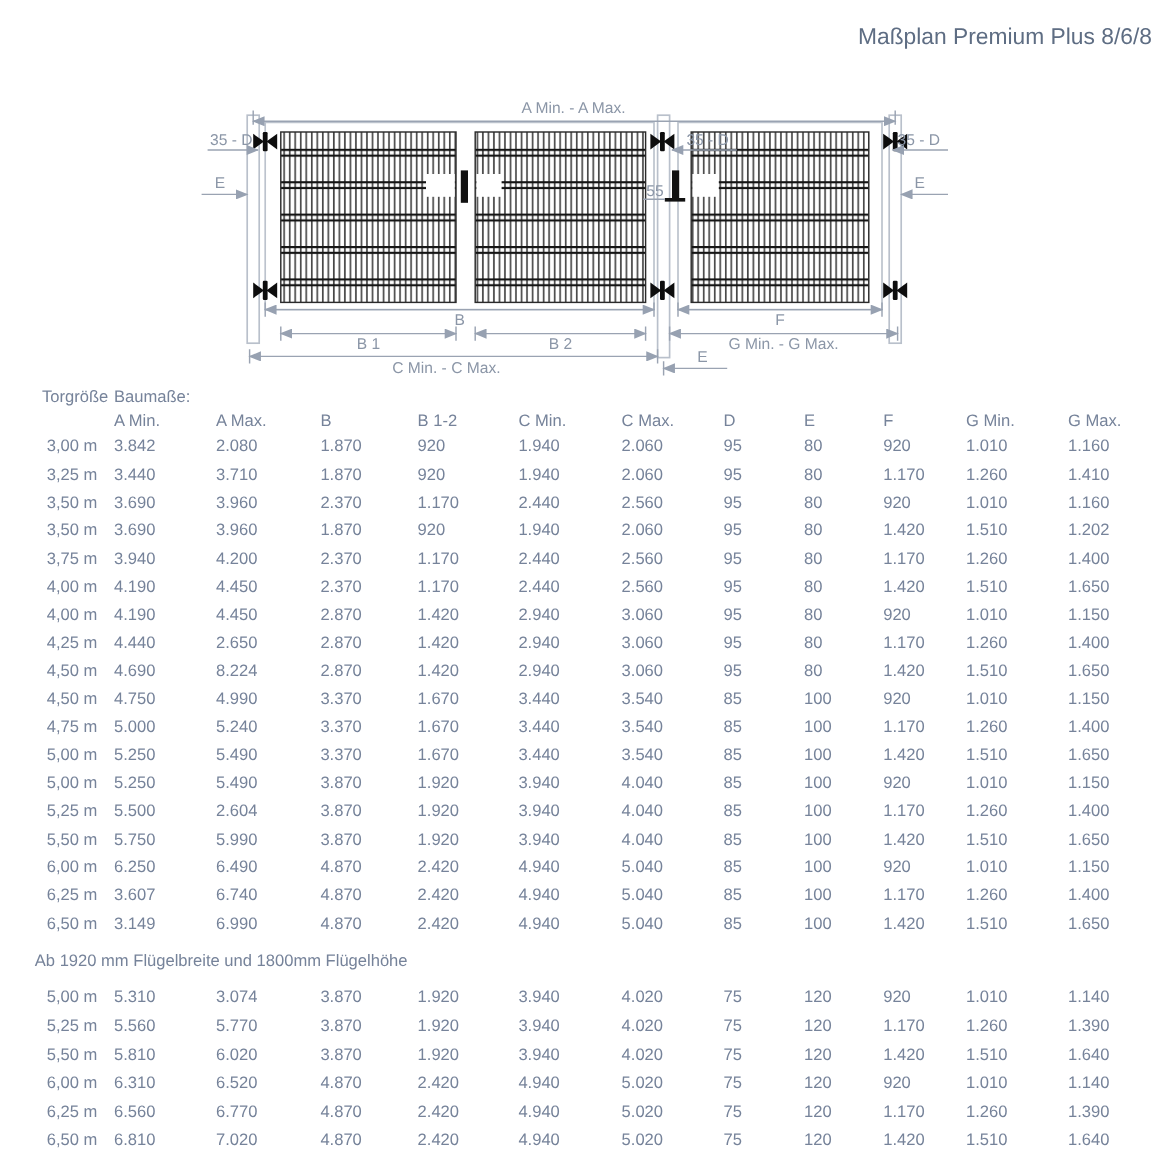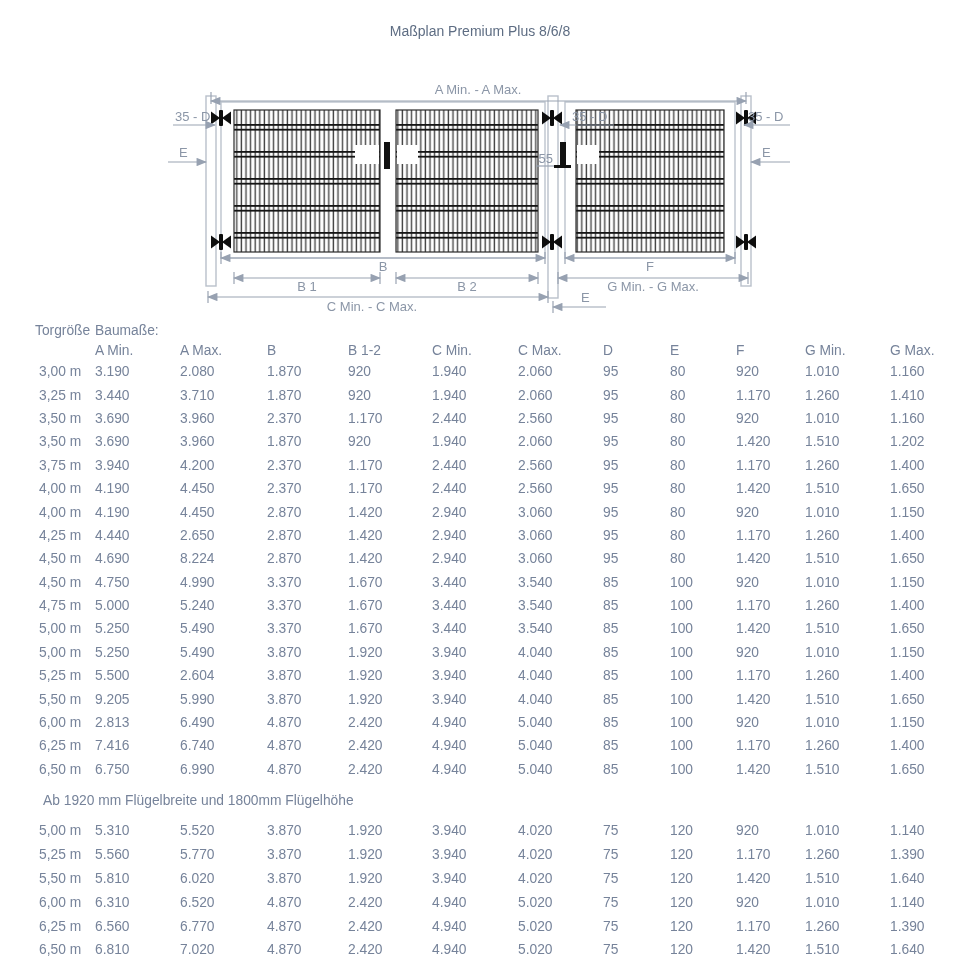--- a/index.html
+++ b/index.html
@@ -1,31 +1,31 @@
 <!DOCTYPE html>
 <html><head>
 <meta charset="utf-8">
 <style>
   html,body{margin:0;padding:0;background:#ffffff;}
   .page{position:relative;width:960px;height:976px;background:#ffffff;overflow:hidden;
         font-family:"Liberation Sans",sans-serif;}
-  .title{position:absolute;top:21px;left:0;width:100%;text-align:center;
-         color:#5e6d83;font-size:14px;line-height:21px;}
+  .title{position:absolute;top:21px;left:0;width:100%;text-align:right;
+         color:#5e6d83;font-size:19px;line-height:21px;}
   svg.diagram{position:absolute;top:70px;left:0;}
   svg text{font-family:"Liberation Sans",sans-serif;}
 
   .table{position:absolute;top:320px;left:0;width:960px;color:#76839a;font-size:13.8px;}
   .trow{display:grid;
         grid-template-columns:60px 85px 87px 81px 84px 86px 85px 67px 66px 69px 85px 1fr;
         padding-left:35px;align-items:center;height:23.4px;white-space:nowrap;}
   .trow.r2{height:23.8px;}
   .thead1,.thead2{height:20px;}
   .cell0{padding-left:4px;}
   .thead1 .cell0{padding-left:0;}
-  .note{padding-left:43px;height:24px;line-height:24px;margin-top:8px;}
+  .note{padding-left:29px;height:24px;line-height:24px;margin-top:8px;}
   .rows2{margin-top:6px;}
 </style>
 </head>
 <body>
 
 <div class="page">
 
   <div class="title">
     <div>Maßplan Premium Plus 8/6/8</div>
   </div>
@@ -160,21 +160,21 @@
       <div>E</div>
       <div>F</div>
       <div>G Min.</div>
       <div>G Max.</div>
     </div>
 
     <div>
 
         <div class="trow">
           <div class="cell0">3,00 m</div>
-          <div>3.190</div>
+          <div>3.842</div>
           <div>2.080</div>
           <div>1.870</div>
           <div>920</div>
           <div>1.940</div>
           <div>2.060</div>
           <div>95</div>
           <div>80</div>
           <div>920</div>
           <div>1.010</div>
           <div>1.160</div>
@@ -370,87 +370,87 @@
           <div>4.040</div>
           <div>85</div>
           <div>100</div>
           <div>1.170</div>
           <div>1.260</div>
           <div>1.400</div>
         </div>
 
         <div class="trow">
           <div class="cell0">5,50 m</div>
-          <div>9.205</div>
+          <div>5.750</div>
           <div>5.990</div>
           <div>3.870</div>
           <div>1.920</div>
           <div>3.940</div>
           <div>4.040</div>
           <div>85</div>
           <div>100</div>
           <div>1.420</div>
           <div>1.510</div>
           <div>1.650</div>
         </div>
 
         <div class="trow">
           <div class="cell0">6,00 m</div>
-          <div>2.813</div>
+          <div>6.250</div>
           <div>6.490</div>
           <div>4.870</div>
           <div>2.420</div>
           <div>4.940</div>
           <div>5.040</div>
           <div>85</div>
           <div>100</div>
           <div>920</div>
           <div>1.010</div>
           <div>1.150</div>
         </div>
 
         <div class="trow">
           <div class="cell0">6,25 m</div>
-          <div>7.416</div>
+          <div>3.607</div>
           <div>6.740</div>
           <div>4.870</div>
           <div>2.420</div>
           <div>4.940</div>
           <div>5.040</div>
           <div>85</div>
           <div>100</div>
           <div>1.170</div>
           <div>1.260</div>
           <div>1.400</div>
         </div>
 
         <div class="trow">
           <div class="cell0">6,50 m</div>
-          <div>6.750</div>
+          <div>3.149</div>
           <div>6.990</div>
           <div>4.870</div>
           <div>2.420</div>
           <div>4.940</div>
           <div>5.040</div>
           <div>85</div>
           <div>100</div>
           <div>1.420</div>
           <div>1.510</div>
           <div>1.650</div>
         </div>
       </div>
 
     <div class="note">Ab 1920 mm Flügelbreite und 1800mm Flügelhöhe</div>
 
     <div class="rows2">
 
         <div class="trow r2">
           <div class="cell0">5,00 m</div>
           <div>5.310</div>
-          <div>5.520</div>
+          <div>3.074</div>
           <div>3.870</div>
           <div>1.920</div>
           <div>3.940</div>
           <div>4.020</div>
           <div>75</div>
           <div>120</div>
           <div>920</div>
           <div>1.010</div>
           <div>1.140</div>
         </div>

